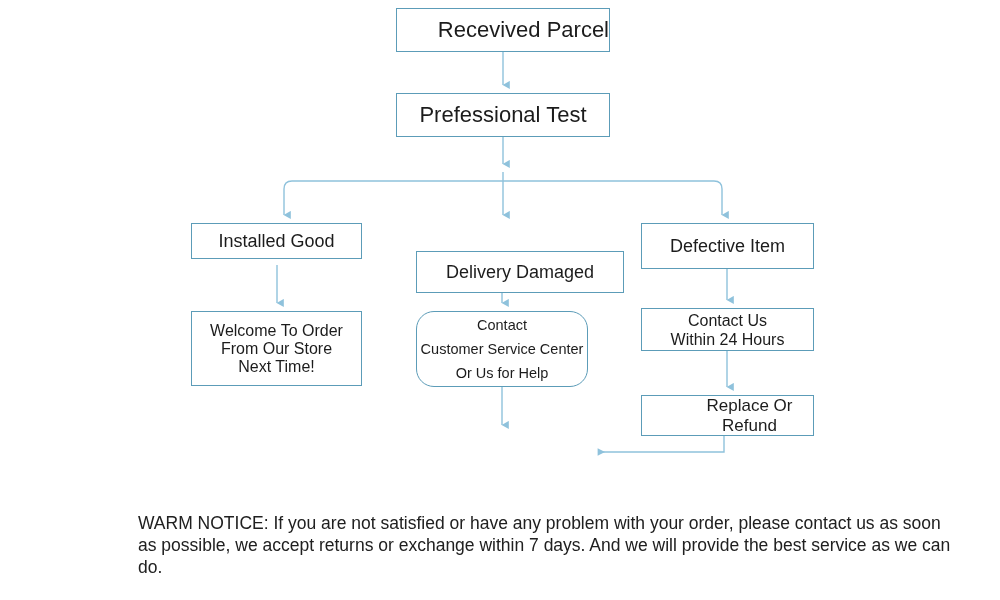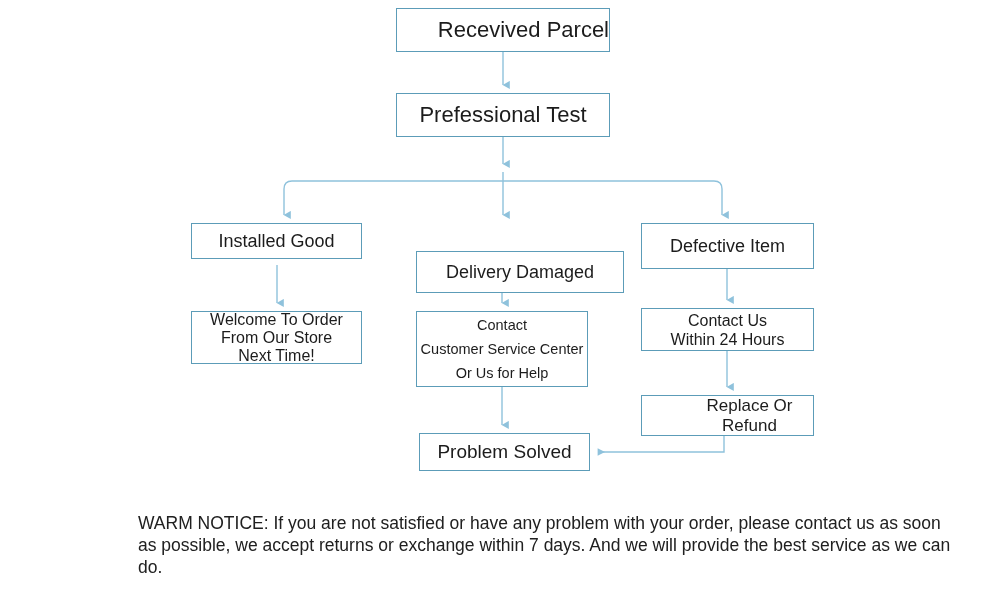--- a/index.html
+++ b/index.html
@@ -48,22 +48,22 @@
   }
 
   
   #node-received   { left: 396px; top: 8px;   width: 214px; height: 44px;  font-size: 22px; text-align: right; }
   #node-test       { left: 396px; top: 93px;  width: 214px; height: 44px;  font-size: 22px; }
 
   #node-installed  { left: 191px; top: 223px; width: 171px; height: 36px;  font-size: 18px; }
   #node-delivery   { left: 416px; top: 223px; width: 208px; height: 42px;  font-size: 18px; margin-top: 28px; }
   #node-defective  { left: 641px; top: 223px; width: 173px; height: 46px;  font-size: 18px; }
 
-  #node-welcome    { left: 191px; top: 311px; width: 171px; height: 53px;  font-size: 16px; line-height: 18px; }
-  #node-contactcsc { left: 416px; top: 311px; width: 172px; height: 76px;  font-size: 14.5px; line-height: 24px; }
+  #node-welcome    { left: 191px; top: 311px; width: 171px; height: 75px;  font-size: 16px; line-height: 18px; }
+  #node-contactcsc { left: 416px; top: 311px; width: 172px; height: 76px;  font-size: 14.5px; line-height: 24px; border-radius: 18px; }
   #node-contact24  { left: 641px; top: 308px; width: 173px; height: 43px;  font-size: 16px; line-height: 19px; align-items: center; }
 
   #node-replace    { left: 641px; top: 395px; width: 173px; height: 41px;  font-size: 17px; padding-left: 44px; }
   #node-solved     { left: 419px; top: 433px; width: 171px; height: 38px;  font-size: 19px; }
 
   
   #warm-notice {
     position: absolute;
     left: 106px;
     top: 512px;
@@ -150,19 +150,16 @@
 
   <div class="node" id="node-contact24">
     <span class="lbl">Contact Us
 Within 24 Hours</span>
   </div>
 
   <div class="node" id="node-replace">
     <span class="lbl">Replace Or Refund</span>
   </div>
 
-  <div class="node" id="node-solved">
-    <span class="lbl">Problem Solved</span>
-  </div>
 
   <div id="warm-notice">WARM NOTICE: If you are not satisfied or have any problem with your order, please contact us as soon as possible, we accept returns or exchange  within 7 days. And we will provide the best service as we can do.</div>
 
 </div>
 
 </body></html>

